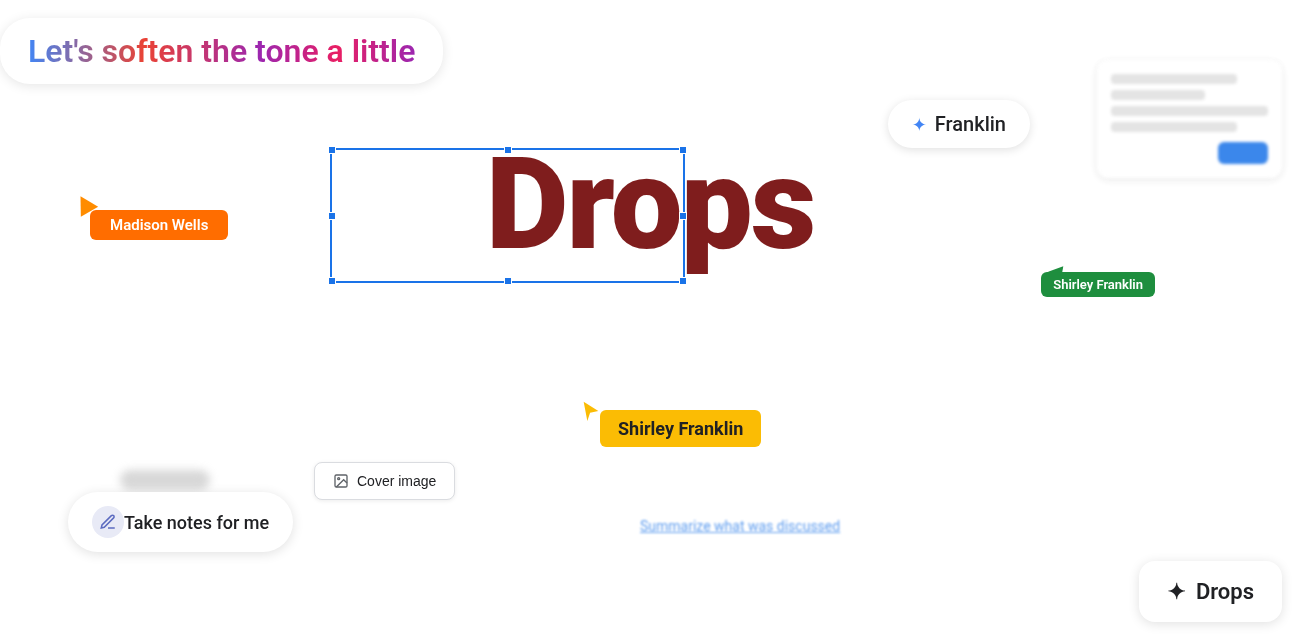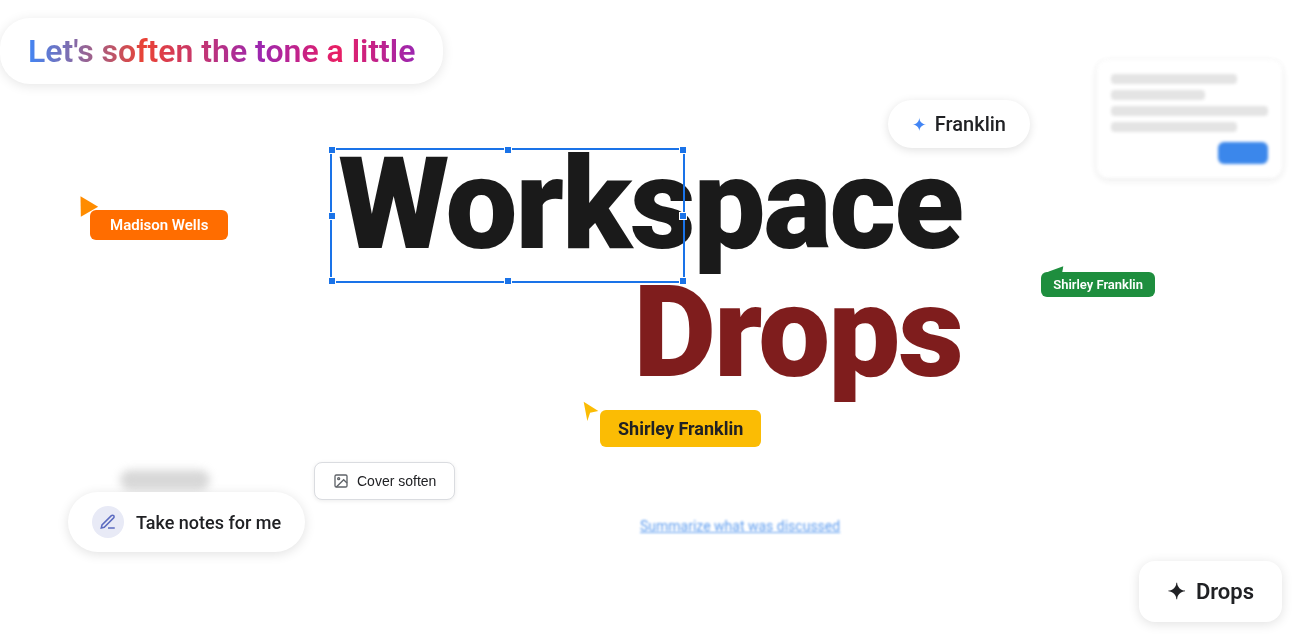--- a/index.html
+++ b/index.html
@@ -244,21 +244,20 @@
       bottom: 88px;
       left: 68px;
       background: white;
       border-radius: 50px;
       padding: 14px 24px;
       font-size: 18px;
       font-weight: 500;
       color: #202124;
       display: flex;
       align-items: center;
-      gap: 12px;
       z-index: 5;
       box-shadow: 0 2px 12px rgba(0,0,0,0.12);
     }
 
     .notes-icon {
       width: 32px;
       height: 32px;
       background: #e8eaf6;
       border-radius: 50%;
       display: flex;
@@ -369,21 +368,20 @@
 
   <div class="panel-top-right">
     <div class="panel-tr-line medium"></div>
     <div class="panel-tr-line short"></div>
     <div class="panel-tr-line long"></div>
     <div class="panel-tr-line medium"></div>
     <div class="panel-tr-btn"></div>
   </div>
 
   <div class="main-title">
-    <span class="title-workspace">Workspace</span>
     <span class="title-drops">Drops</span>
   </div>
 
   <div class="drops-selection">
     <div class="sel-corner-tl"></div>
     <div class="sel-corner-tr"></div>
     <div class="sel-corner-bl"></div>
     <div class="sel-corner-br"></div>
     <div class="sel-mid-top"></div>
     <div class="sel-mid-bottom"></div>
@@ -408,21 +406,21 @@
   <div class="label-shirley-yellow">Shirley Franklin</div>
 
   <div class="blurred-element"></div>
 
   <button class="btn-cover-image">
     <svg width="16" height="16" viewBox="0 0 24 24" fill="none" stroke="#5f6368" stroke-width="2">
       <rect x="3" y="3" width="18" height="18" rx="2"></rect>
       <circle cx="8.5" cy="8.5" r="1.5"></circle>
       <polyline points="21 15 16 10 5 21"></polyline>
     </svg>
-    <span>Cover soften</span>
+    <span>Cover image</span>
   </button>
 
   <div class="link-summarize-discussed">Summarize what was discussed</div>
 
   <div class="pill-take-notes">
     <div class="notes-icon">
       <svg width="18" height="18" viewBox="0 0 24 24" fill="none" stroke="#5c6bc0" stroke-width="2">
         <path d="M12 20h9"></path>
         <path d="M16.5 3.5a2.121 2.121 0 0 1 3 3L7 19l-4 1 1-4L16.5 3.5z"></path>
       </svg>

